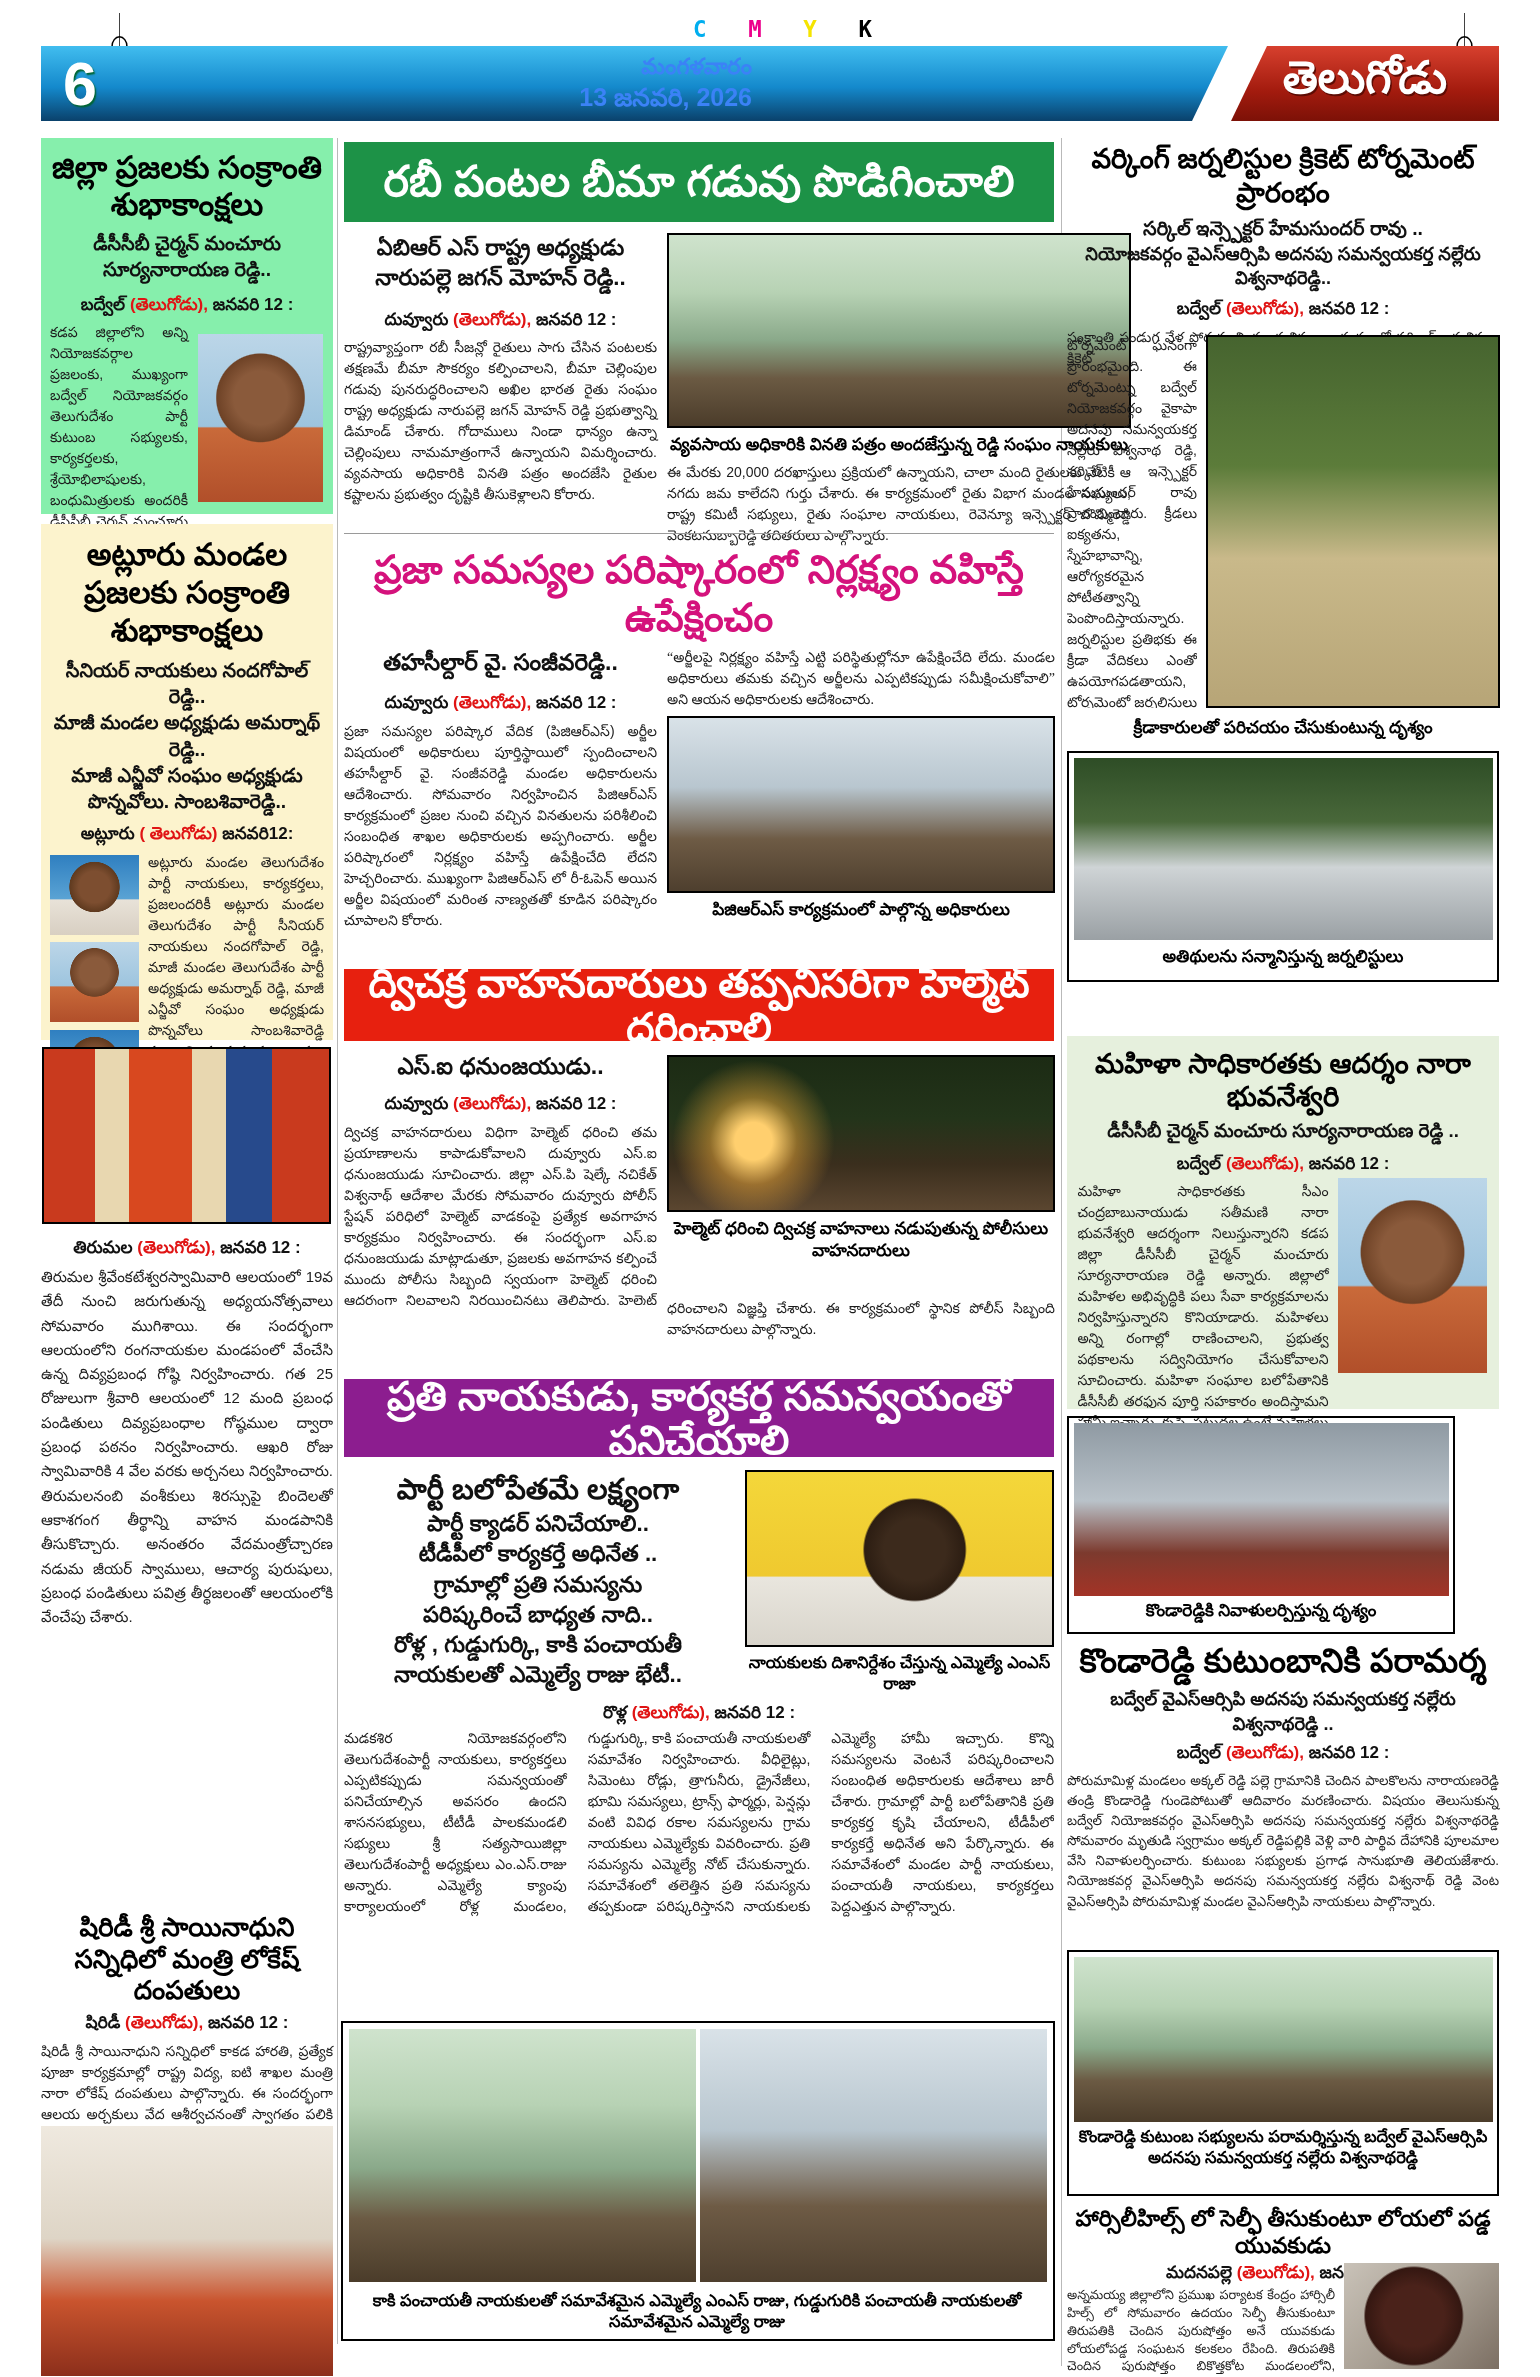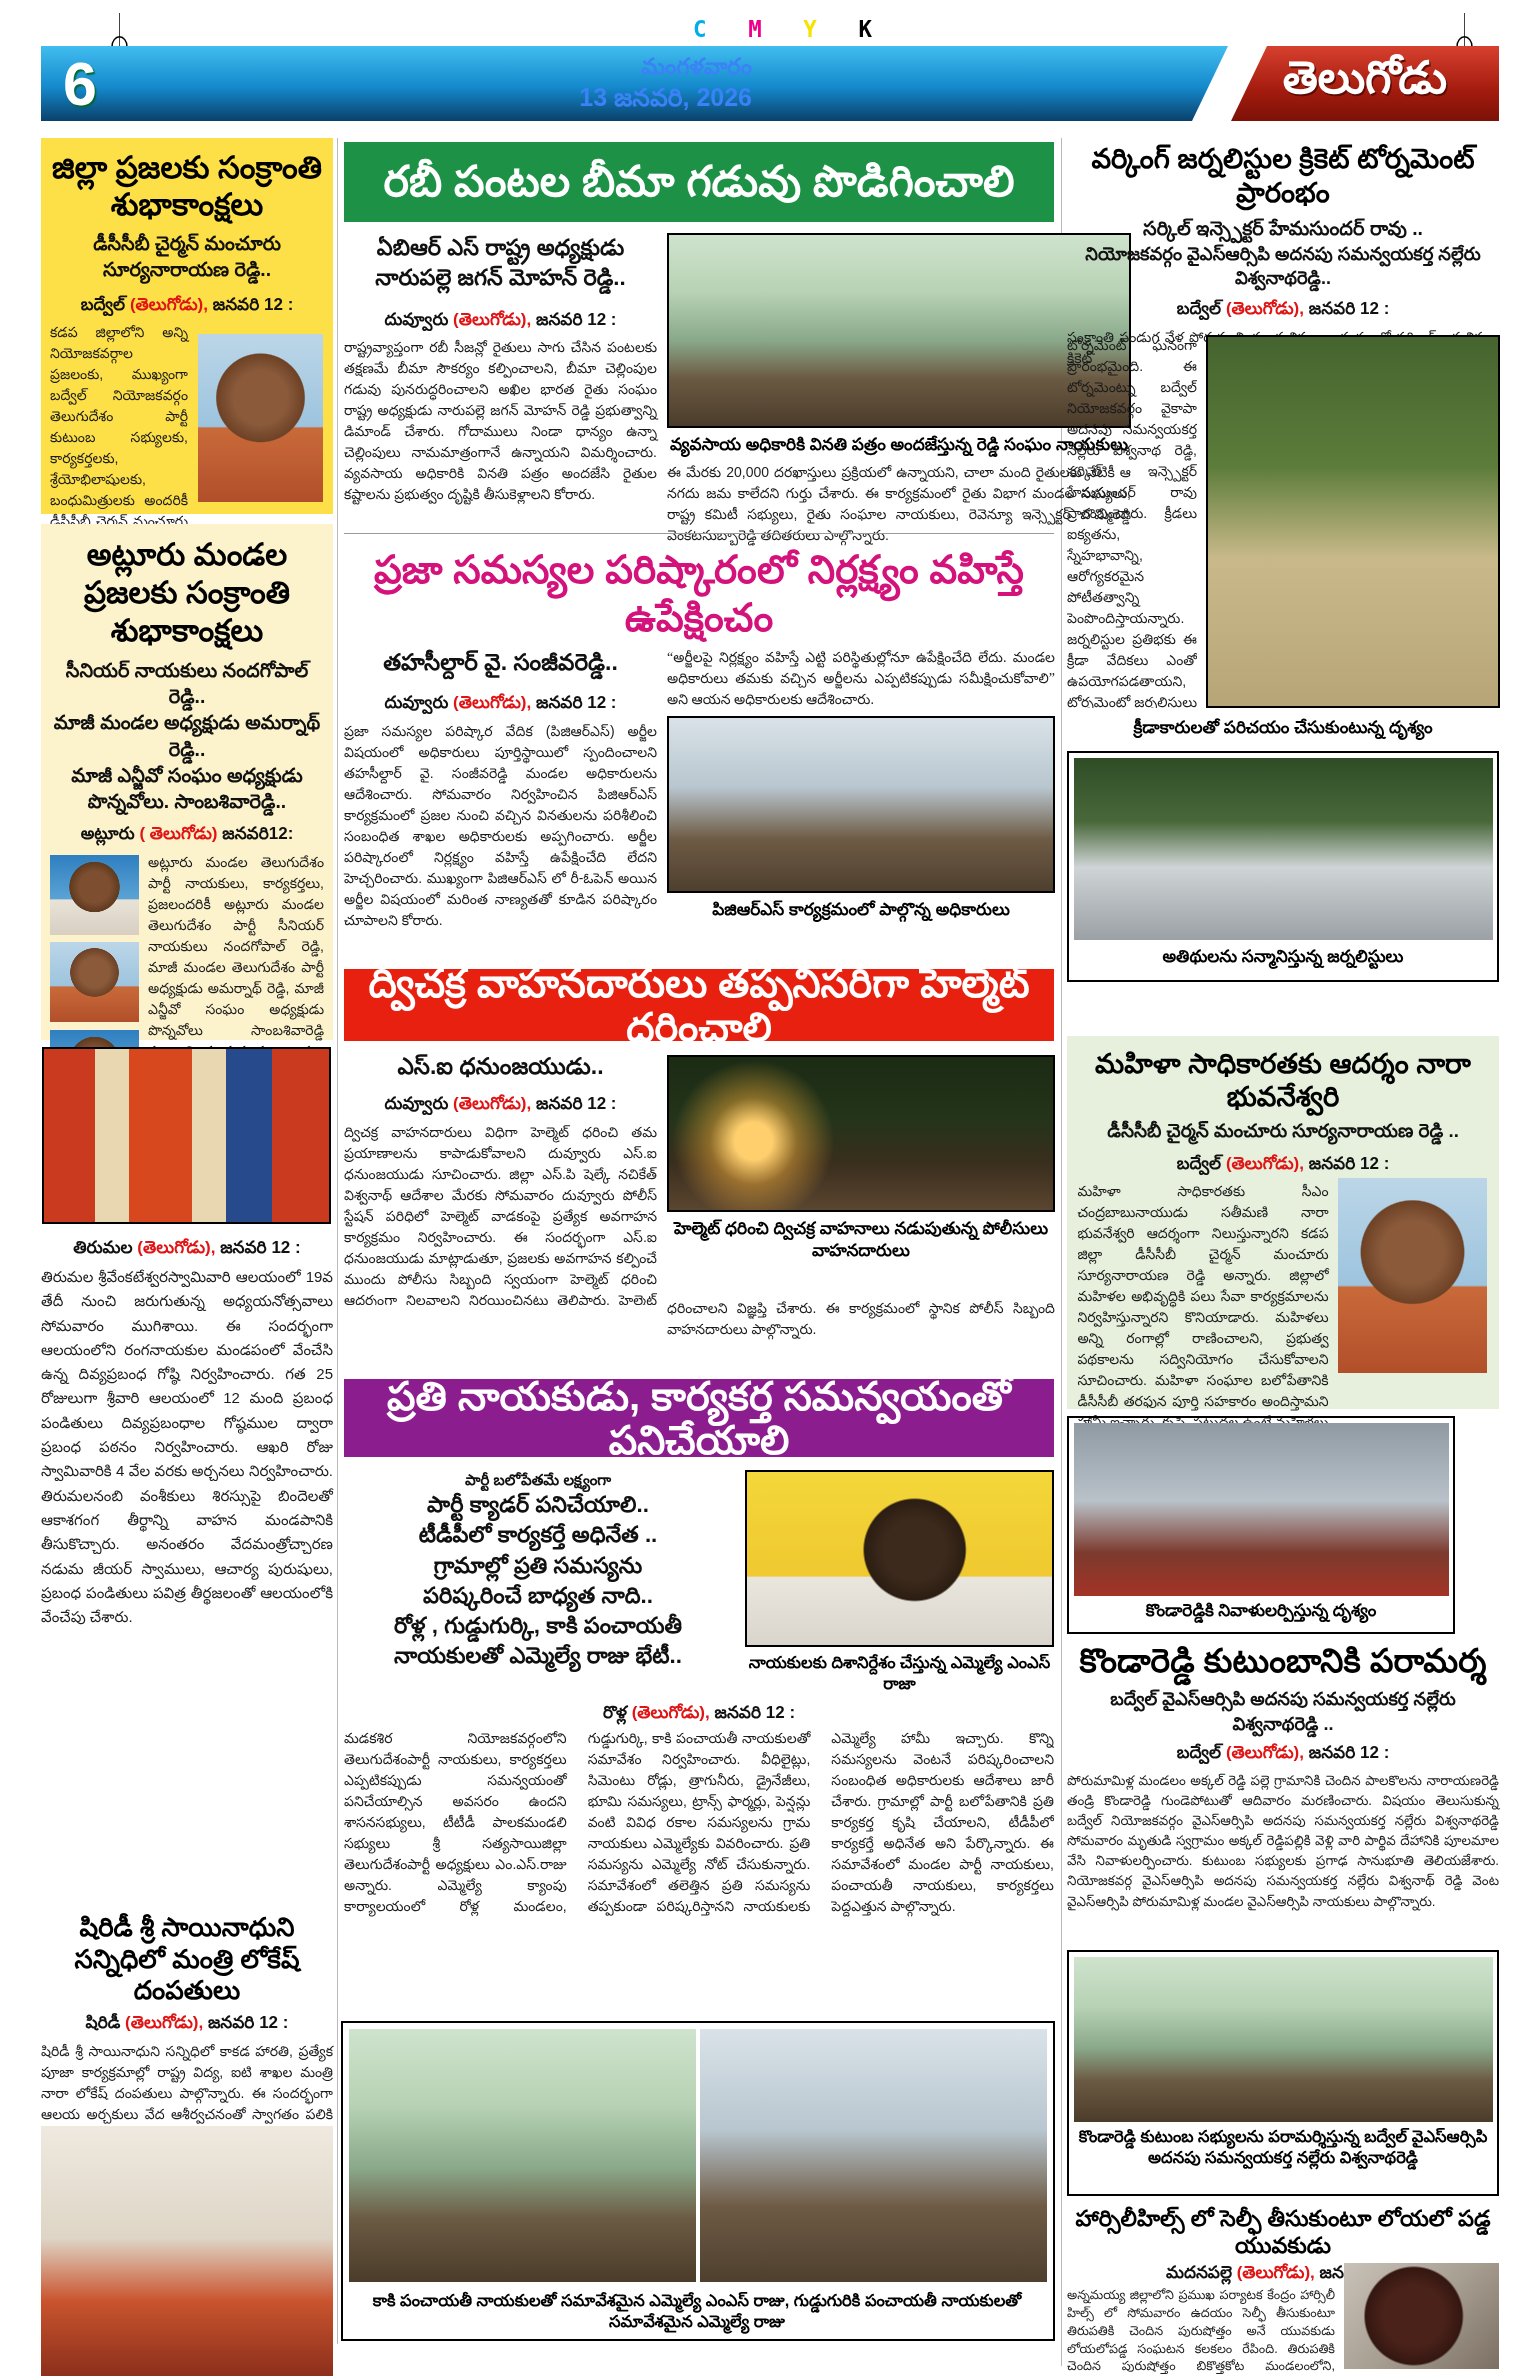--- a/index.html
+++ b/index.html
@@ -88,21 +88,21 @@
     <div class="l1">మంగళవారం</div>
     <div class="l2">13 జనవరి, 2026</div>
   </div>
   <div class="masthead">
     <span>తెలుగోడు</span>
   </div>
 
   <div class="vline" style="left:337px;top:138px;height:2206px;"></div>
   <div class="vline" style="left:1061px;top:138px;height:2228px;"></div>
 
-  <section class="abs" style="left:41px;top:138px;width:292px;height:376px;background:#fde047;padding:7.5px 9px;box-sizing:border-box;">
+  <section class="abs" style="left:41px;top:138px;width:292px;height:376px;background:#86efac;padding:7.5px 9px;box-sizing:border-box;">
     <h2 class="hl" style="font-size:31px;margin:3px 0 6px;">జిల్లా ప్రజలకు సంక్రాంతి శుభాకాంక్షలు</h2>
     <div class="sub" style="font-size:19.4px;">డీసీసీబీ చైర్మన్ మంచూరు సూర్యనారాయణ రెడ్డి..</div>
     <div class="dateline" style="margin-top:12px;">
       <span>బద్వేల్</span>
       <span class="brand">(తెలుగోడు),</span>
       <span>జనవరి 12 :</span>
     </div>
     <span class="ph ph-portrait abs" style="right:10.4px;bottom:12px;width:125px;height:168px;"></span>
     <p class="body" style="margin:3px 0;width:100%;padding-right:136px;box-sizing:border-box;">కడప జిల్లాలోని అన్ని నియోజకవర్గాల ప్రజలంకు, ముఖ్యంగా బద్వేల్ నియోజకవర్గం తెలుగుదేశం పార్టీ కుటుంబ సభ్యులకు, కార్యకర్తలకు, శ్రేయోభిలాషులకు, బంధుమిత్రులకు అందరికీ డీసీసీబీ చైర్మన్ మంచూరు సూర్యనారాయణ రెడ్డి భోగి, సంక్రాంతి, కనుమ పండుగ శుభాకాంక్షలు తెలిపారు. ఈ సంక్రాంతి శుభ సమయాన అందరి కుటుంబాలు సుఖసంతోషాలతో వర్ధిల్లాలని ఆ భగవంతుడిని ప్రార్థిస్తున్నానని మంచూరు సూర్యనారాయణ రెడ్డి అన్నారు.</p>
   </section>
@@ -197,21 +197,21 @@
     <span class="ph ph-night frame" style="display:block;width:100%;height:157px;box-sizing:border-box;"></span>
     <div class="cap" style="margin-top:6px;">హెల్మెట్ ధరించి ద్విచక్ర వాహనాలు నడుపుతున్న పోలీసులు వాహనదారులు</div>
   </div>
   <p class="body abs" style="left:344px;top:1122px;width:313px;height:183px;margin:0;overflow:hidden;">ద్విచక్ర వాహనదారులు విధిగా హెల్మెట్ ధరించి తమ ప్రయాణాలను కాపాడుకోవాలని దువ్వూరు ఎస్.ఐ ధనుంజయుడు సూచించారు. జిల్లా ఎస్.పి షెల్కే నచికేత్ విశ్వనాథ్ ఆదేశాల మేరకు సోమవారం దువ్వూరు పోలీస్ స్టేషన్ పరిధిలో హెల్మెట్ వాడకంపై ప్రత్యేక అవగాహన కార్యక్రమం నిర్వహించారు. ఈ సందర్భంగా ఎస్.ఐ ధనుంజయుడు మాట్లాడుతూ, ప్రజలకు అవగాహన కల్పించే ముందు పోలీసు సిబ్బంది స్వయంగా హెల్మెట్ ధరించి ఆదర్శంగా నిలవాలని నిర్ణయించినట్లు తెలిపారు. హెల్మెట్ ధరిస్తే ఎన్నో ప్రమాదాల నుంచి సురక్షితంగా గమ్యస్థానాలకు చేరుకోవచ్చని ఎస్.ఐ వివరించారు. మీపై ఆధారపడి ఉన్న వారి భవిష్యత్తును దృష్టిలో ఉంచుకుని, ప్రతి ఒక్కరూ బాధ్యతగా హెల్మెట్</p>
   <p class="body abs" style="left:667px;top:1298px;width:388px;height:52px;margin:0;">ధరించాలని విజ్ఞప్తి చేశారు. ఈ కార్యక్రమంలో స్థానిక పోలీస్ సిబ్బంది వాహనదారులు పాల్గొన్నారు.</p>
 
   <div class="abs banner" style="left:344px;top:1379px;width:710px;height:78px;background:#8c1d8f;font-size:40px;">
     <span>ప్రతి నాయకుడు, కార్యకర్త సమన్వయంతో పనిచేయాలి</span>
   </div>
   <section class="abs" style="left:344px;top:1470px;width:388px;height:216px;">
-    <div class="sub" style="font-size:15px;">పార్టీ బలోపేతమే లక్ష్యంగా</div>
+    <div class="sub" style="font-size:29px;">పార్టీ బలోపేతమే లక్ష్యంగా</div>
     <div class="sub" style="font-size:22.4px;">పార్టీ క్యాడర్ పనిచేయాలి..</div>
     <div class="sub" style="font-size:22.4px;">టీడీపీలో కార్యకర్తే అధినేత ..</div>
     <div class="sub" style="font-size:22.4px;">గ్రామాల్లో ప్రతి సమస్యను</div>
     <div class="sub" style="font-size:22.4px;">పరిష్కరించే బాధ్యత నాది..</div>
     <div class="sub" style="font-size:22.4px;">రోళ్ల , గుడ్డుగుర్కి, కాకి పంచాయతీ</div>
     <div class="sub" style="font-size:22.4px;">నాయకులతో ఎమ్మెల్యే రాజు భేటీ..</div>
   </section>
   <div class="abs" style="left:745px;top:1470px;width:309px;height:216px;">
     <span class="ph ph-yellow frame" style="display:block;width:100%;height:177px;box-sizing:border-box;"></span>
     <div class="cap" style="margin-top:4.5px;font-size:16.4px;">నాయకులకు దిశానిర్దేశం చేస్తున్న ఎమ్మెల్యే ఎంఎస్ రాజా</div>

